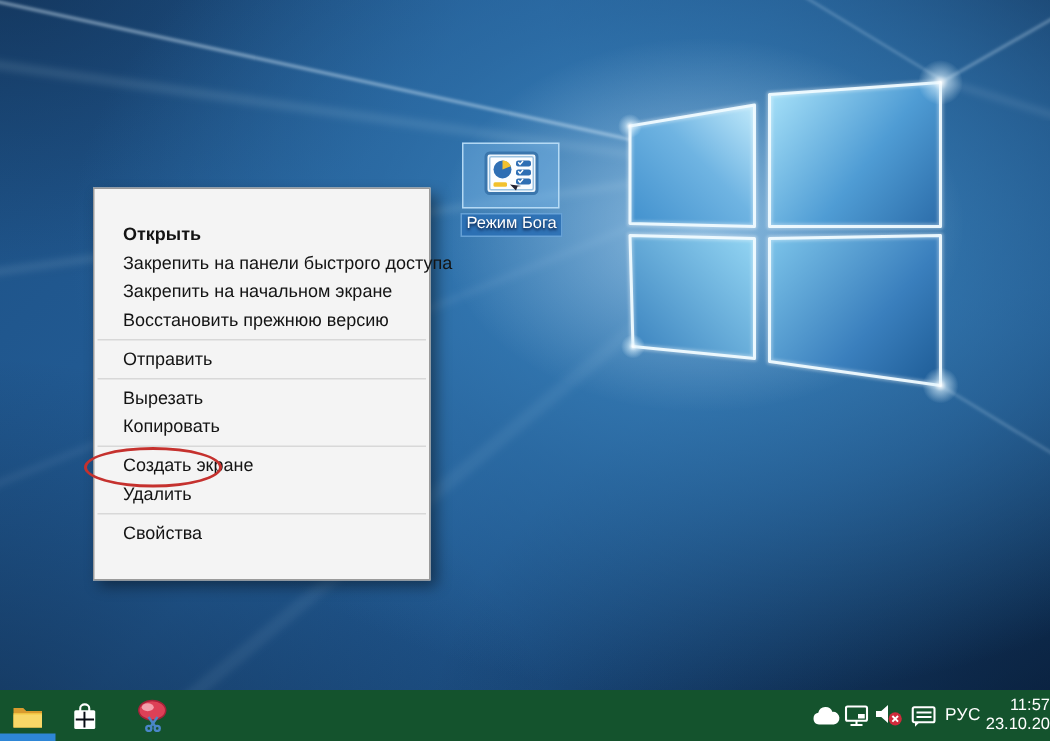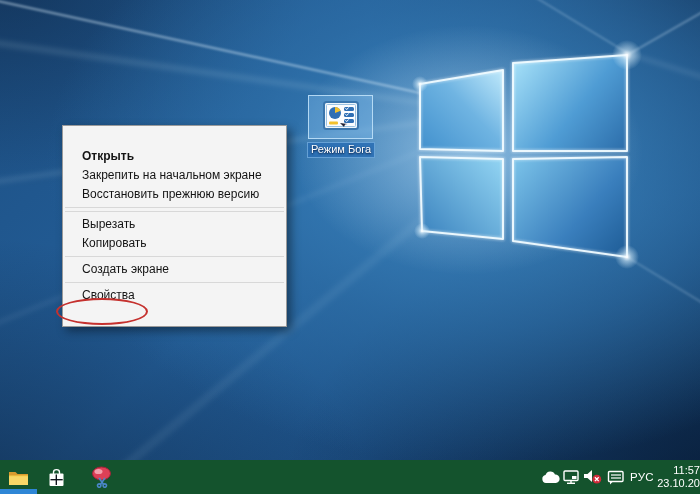--- a/index.html
+++ b/index.html
@@ -175,28 +175,31 @@
           <path d="M25.5 15.2 l1.2 1.4 2-2.2" stroke="#fff" stroke-width="1" fill="none"></path>
           <path d="M25.5 21.2 l1.2 1.4 2-2.2" stroke="#fff" stroke-width="1" fill="none"></path>
           <path d="M20 24 l4 4 1-2.6 2.6-.4 Z" fill="#223"></path>
         </svg>
       </div>
       <div class="icon-label">Режим Бога</div>
     </div>
 
     <div class="context-menu">
       <div class="menu-item bold">Открыть</div>
+      <div class="menu-item">Закрепить на панели быстрого доступа</div>
       <div class="menu-item">Закрепить на начальном экране</div>
       <div class="menu-item">Восстановить прежнюю версию</div>
       <div class="menu-sep"></div>
+      <div class="menu-item">Отправить</div>
       <div class="menu-sep"></div>
       <div class="menu-item">Вырезать</div>
       <div class="menu-item">Копировать</div>
       <div class="menu-sep"></div>
       <div class="menu-item">Создать экране</div>
+      <div class="menu-item">Удалить</div>
       <div class="menu-sep"></div>
       <div class="menu-item">Свойства</div>
     </div>
 
     <div class="red-ellipse"></div>
   </div>
 
   <div class="taskbar">
 
     <div class="tb-btn tb-explorer">

